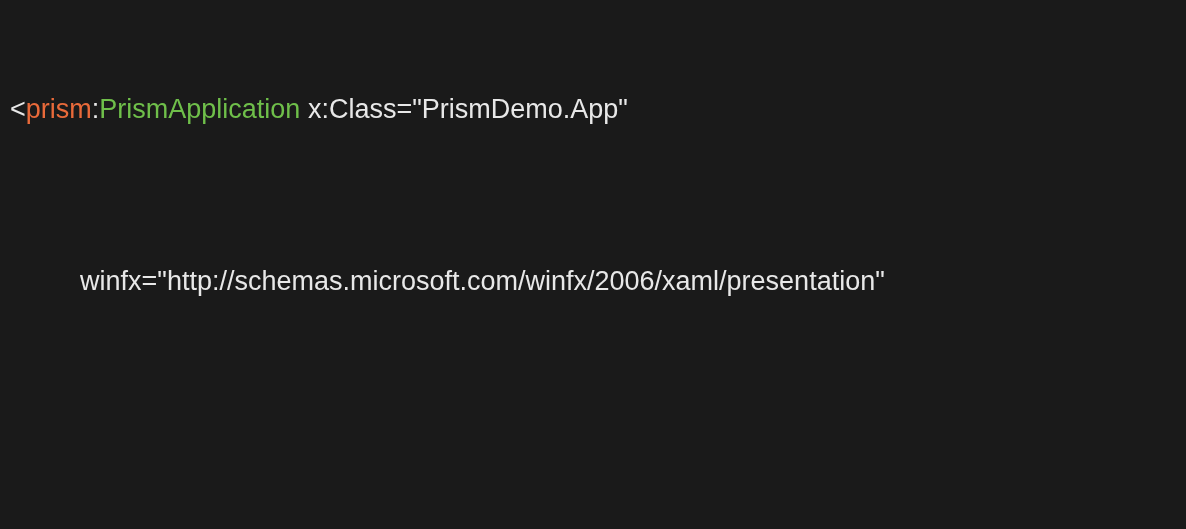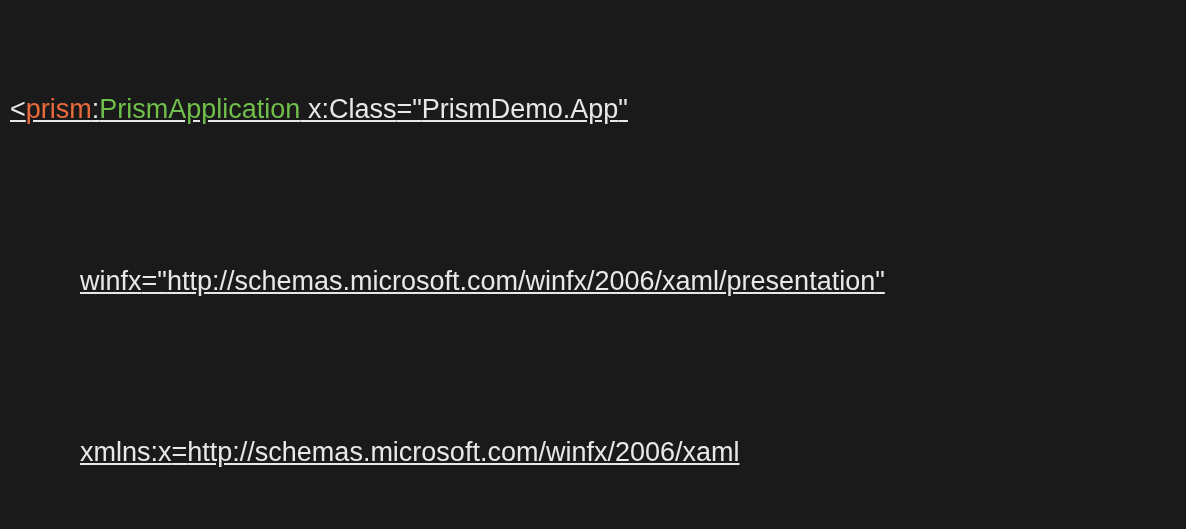--- a/index.html
+++ b/index.html
@@ -16,38 +16,36 @@
       width: 1186px;
       height: 529px;
       line-height: 1.35;
     }
     .code-block {
       white-space: pre;
     }
     .line {
       display: block;
       margin-bottom: 26px;
-      text-decoration: underline;
     }
     .indent {
       padding-left: 70px;
     }
     .white { color: #e8e8e8; }
     .orange { color: #e96a3a; }
     .green { color: #6fbf4a; }
   </style>
 </head>
 <body>
 
 <div class="code-block">
   <div class="line"><span class="white">&lt;</span><span class="orange">prism</span><span class="white">:</span><span class="green">PrismApplication</span><span class="white"> x:Class</span><span class="white">="</span><span class="white">PrismDemo.App</span><span class="white">"</span></div>
 
   <div class="line indent"><span class="white">winfx</span><span class="white">="</span><span class="white">http://schemas.microsoft.com/winfx/2006/xaml/presentation</span><span class="white">"</span></div>
 
-  <div class="line indent"><span class="white">xmlns:x</span><span class="white">=</span><span class="white">http://schemas.microsoft.com/winfx/2006/xaml</span></div>
 
   
 
   
 
   
 
   
 </div>
 

